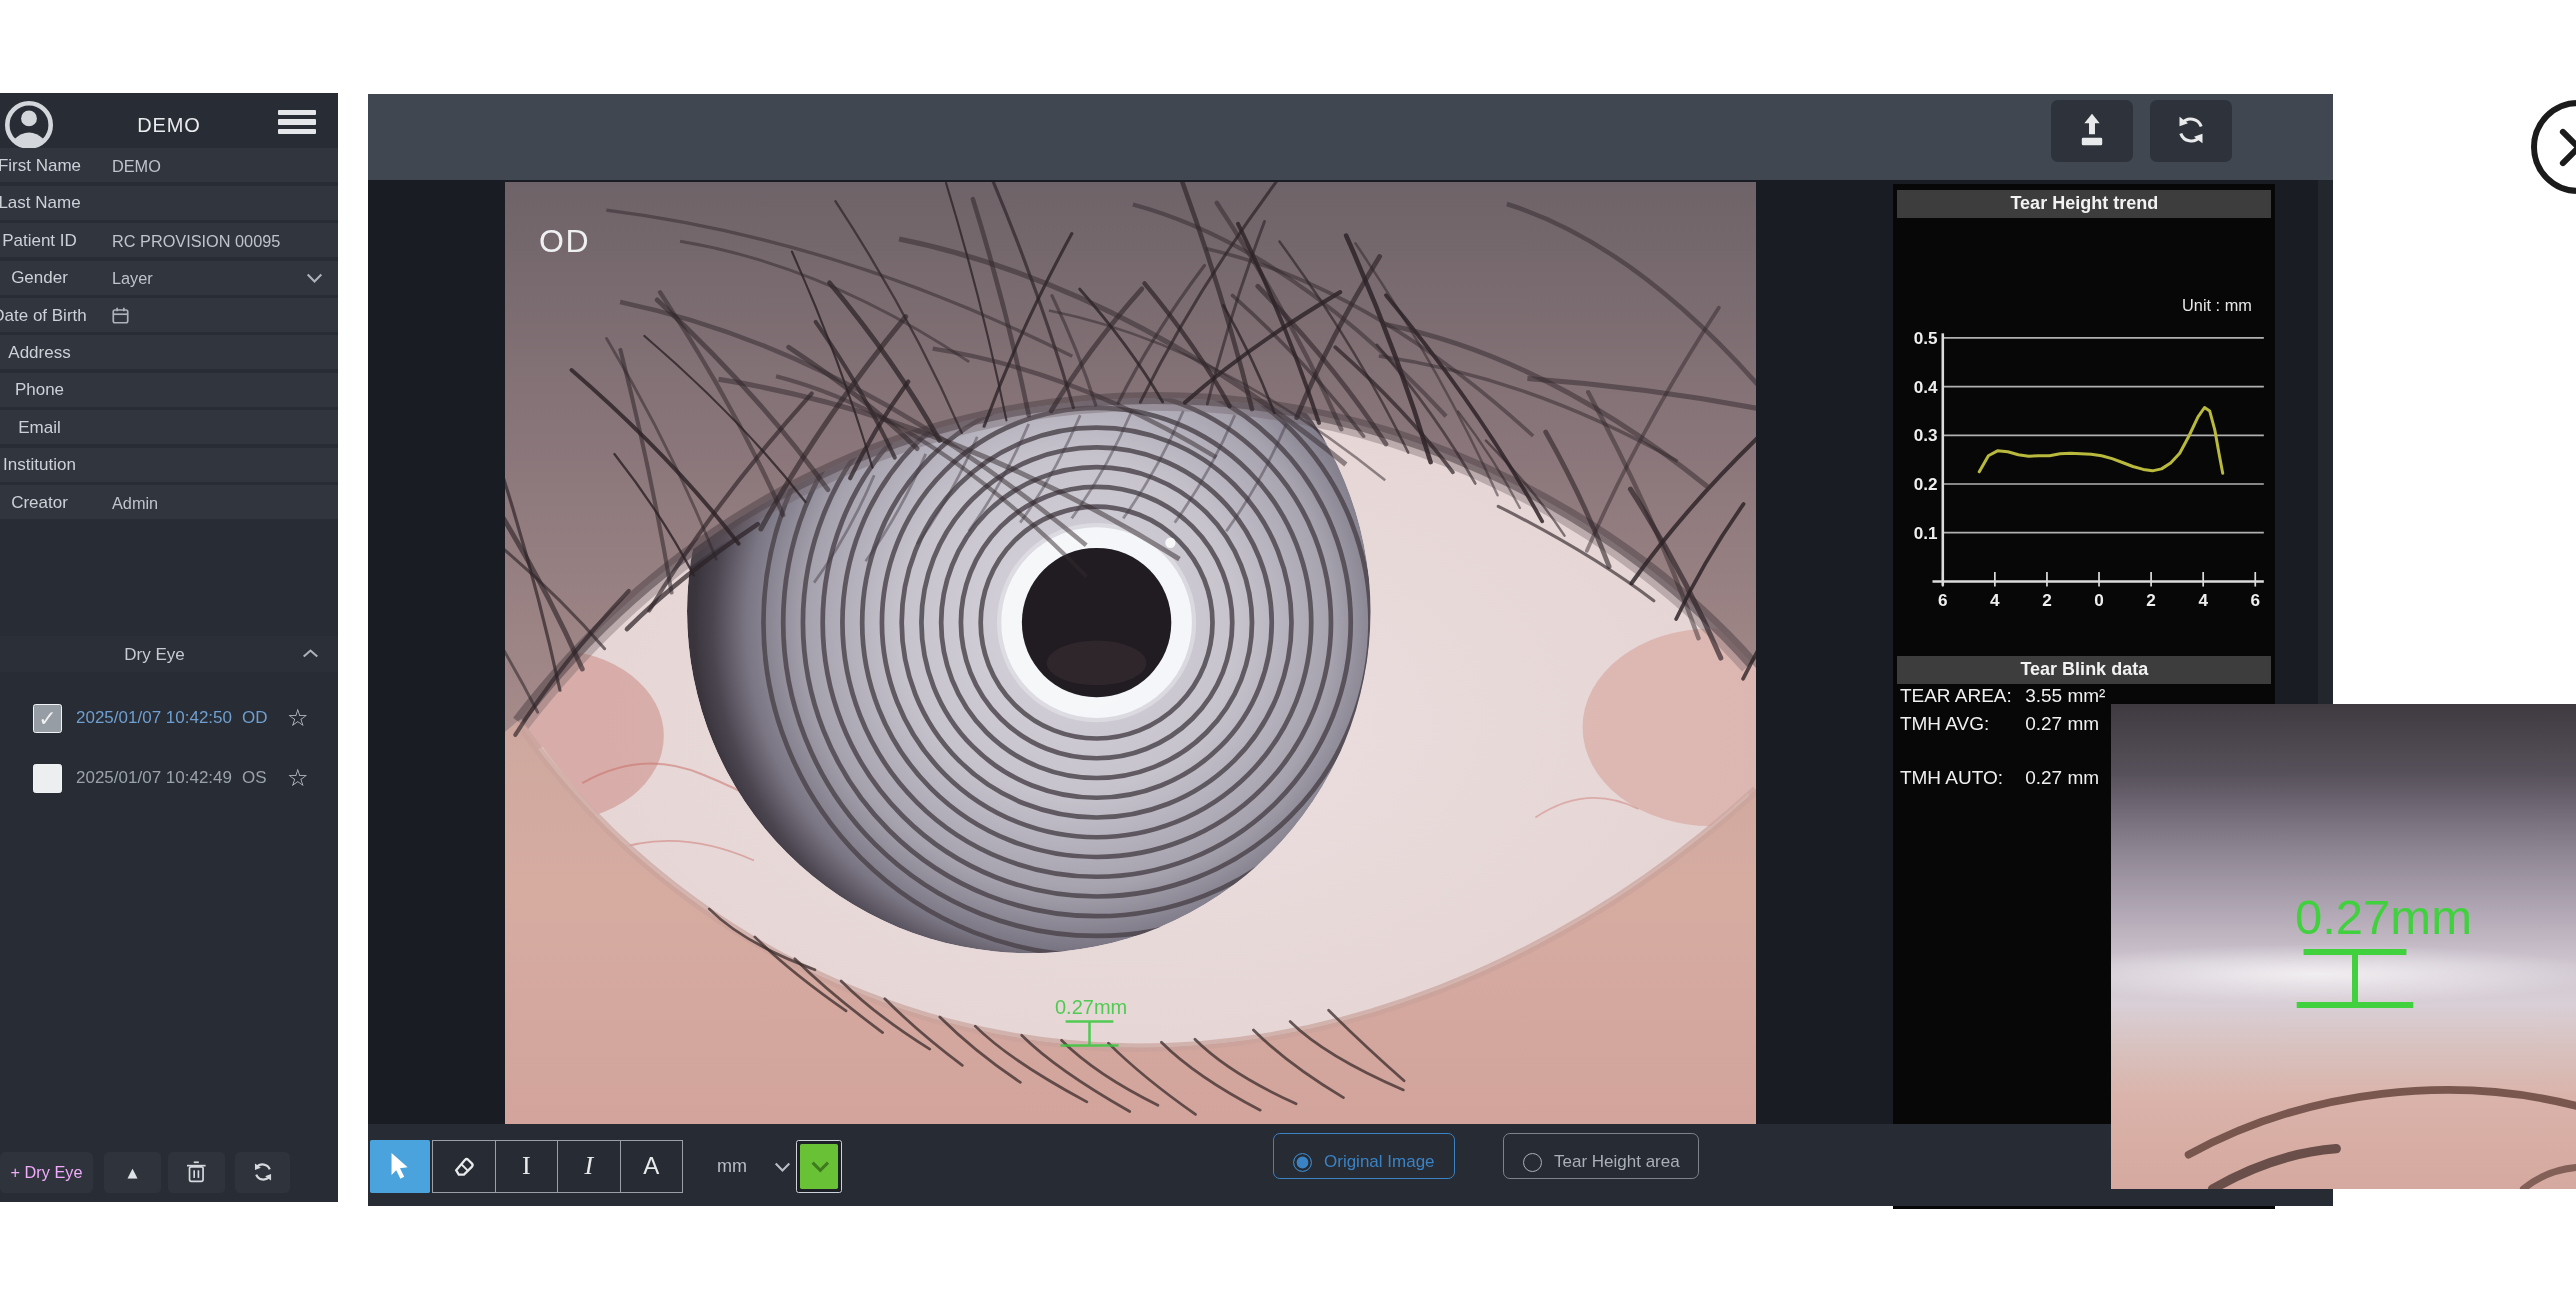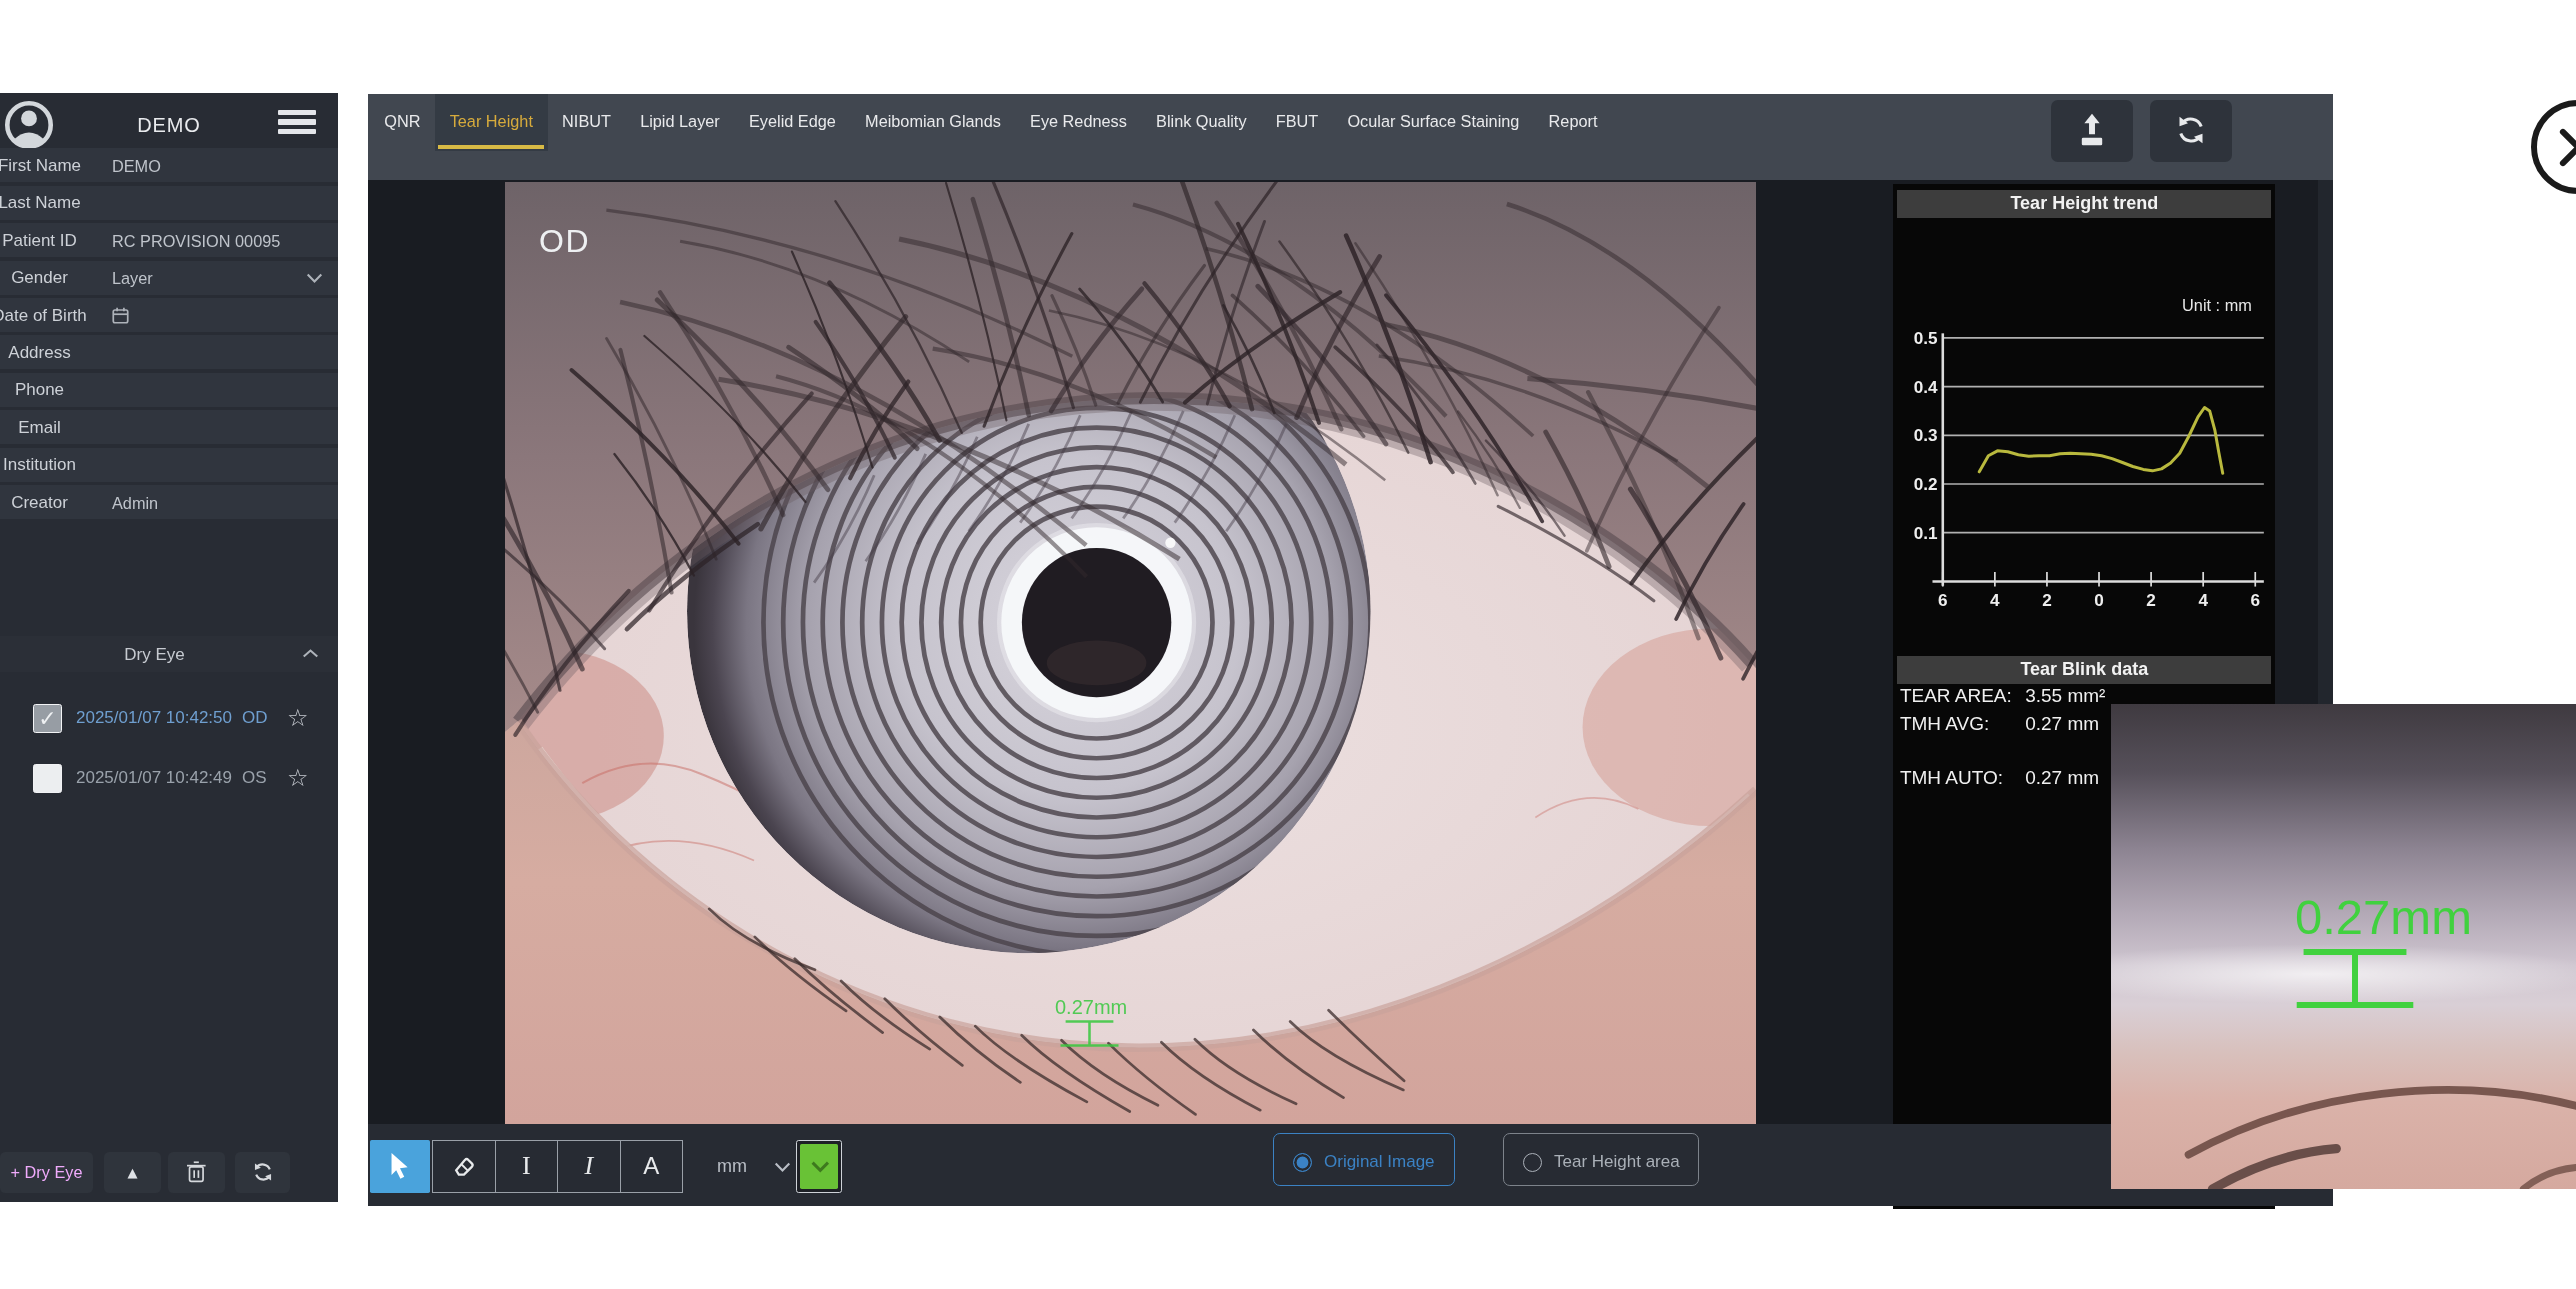--- a/index.html
+++ b/index.html
@@ -100,21 +100,21 @@
   #unit-select { position:absolute; left:337px; top:1046px; width:93px; height:53px;
     color:#b9bec6; font-size:18px; cursor:pointer; }
   #unit-select .uv { position:absolute; left:12px; top:15.5px; }
   #unit-select svg { position:absolute; right:6.9px; top:20.6px; }
   #confirm-btn { left:428px; width:46px; border:1.7px solid #ced2d8; border-radius:2.6px;
     background:#1d2026; padding:3.4px; }
   #confirm-btn .inner { width:100%; height:100%; background:#69c236; border-radius:1.7px;
     position:relative; }
   #confirm-btn svg { position:absolute; left:9.4px; top:15.5px; }
 
-  .view-opt { position:absolute; top:1039px; height:53px; border-radius:6.9px;
+  .view-opt { position:absolute; top:1039px; height:46px; border-radius:6.9px;
     border:1.7px solid #7d838b; cursor:pointer; }
   #opt-original { left:905px; width:182px; border-color:#3b82c4; }
   #opt-area { left:1135px; width:196px; }
   .radio { position:absolute; left:19px; top:19px; width:19px; height:19px; border-radius:50%;
     border:1.7px solid #aab0b8; }
   .view-opt.selected .radio { border-color:#3b82c4; background:#3b82c4; box-shadow:inset 0 0 0 2.6px #262a31; }
   .opt-label { position:absolute; left:50px; top:18px; font-size:17px; color:#aab0b8; white-space:nowrap; }
   .view-opt.selected .opt-label { color:#3b82c4; }
 
   
@@ -237,33 +237,20 @@
       <path d="M21 10 A9 9 0 0 0 5.5 7.5" fill="none" stroke="#d6d9dd" stroke-width="2.6"></path>
       <polygon points="3.5,3 3.5,10.5 10.5,8" fill="#d6d9dd"></polygon>
       <path d="M5 16 A9 9 0 0 0 20.5 18.5" fill="none" stroke="#d6d9dd" stroke-width="2.6"></path>
       <polygon points="22.5,23 22.5,15.5 15.5,18" fill="#d6d9dd"></polygon>
     </svg>
   </div>
 </div>
 
 <div id="main">
   <div id="tabbar">
-    <div class="tabs">
-      <div class="tab">QNR</div>
-      <div class="tab active">Tear Height</div>
-      <div class="tab">NIBUT</div>
-      <div class="tab">Lipid Layer</div>
-      <div class="tab">Eyelid Edge</div>
-      <div class="tab">Meibomian Glands</div>
-      <div class="tab">Eye Redness</div>
-      <div class="tab">Blink Quality</div>
-      <div class="tab">FBUT</div>
-      <div class="tab">Ocular Surface Staining</div>
-      <div class="tab">Report</div>
-    </div>
     <div class="top-action" id="btn-upload">
       <svg width="34" height="36" viewBox="0 0 40 42">
         <polygon points="20,2 29,13 23.5,13 23.5,26 16.5,26 16.5,13 11,13" fill="#e8eaec"></polygon>
         <rect x="8" y="30" width="24" height="9" rx="1.5" fill="#e8eaec"></rect>
       </svg>
     </div>
     <div class="top-action" id="btn-sync">
       <svg width="34" height="36" viewBox="0 0 40 40">
         <path d="M32 16 A13 13 0 0 0 9.5 12" fill="none" stroke="#e8eaec" stroke-width="3.6"></path>
         <polygon points="6.5,4.5 6.5,15.5 16.5,12" fill="#e8eaec"></polygon>

